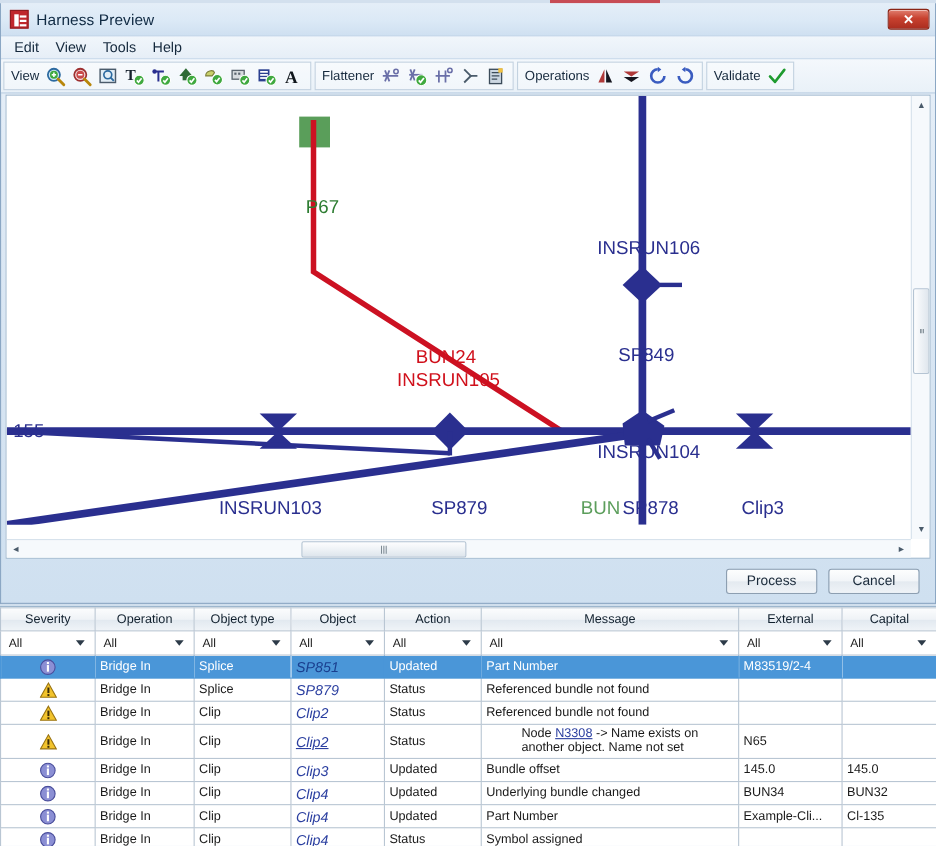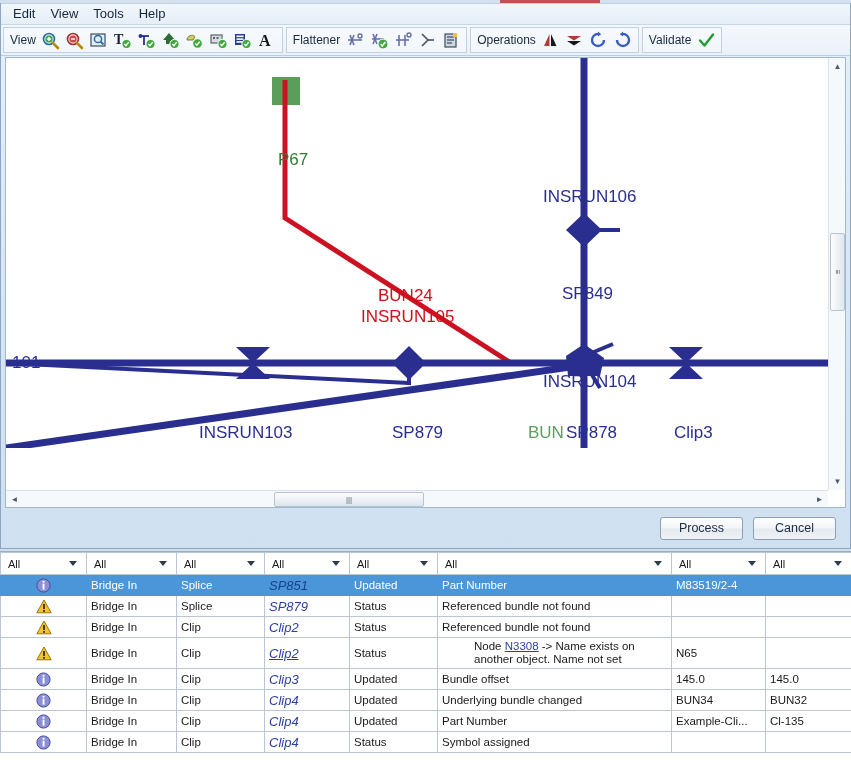--- a/index.html
+++ b/index.html
@@ -240,20 +240,25 @@
 </style>
 </head>
 <body>
 
 <div id="app">
 
   <div class="top-artifact"></div>
 
   <div class="window">
 
+    <div class="titlebar">
+      <div class="app-icon"></div>
+      <div class="title-text">Harness Preview</div>
+      <div class="close-btn">✕</div>
+    </div>
 
     <div class="menubar">
       <div class="menu-item">Edit</div>
       <div class="menu-item">View</div>
       <div class="menu-item">Tools</div>
       <div class="menu-item">Help</div>
     </div>
 
     <div class="toolbar">
 
@@ -472,21 +477,21 @@
           <polygon points="663,289 697,289 680,305" fill="#2a2f8f"></polygon>
           <polygon points="663,321 697,321 680,305" fill="#2a2f8f"></polygon>
         </svg>
 
         <div id="canvas-labels">
             <div style="position: absolute; left: 272px; top: 92px; color: rgb(46, 125, 50); font-size: 17px; font-family: &quot;Liberation Sans&quot;, sans-serif; white-space: nowrap;">P67</div>
             <div style="position: absolute; left: 537px; top: 129px; color: rgb(42, 47, 143); font-size: 17px; font-family: &quot;Liberation Sans&quot;, sans-serif; white-space: nowrap;">INSRUN106</div>
             <div style="position: absolute; left: 372px; top: 228px; color: rgb(208, 16, 27); font-size: 17px; font-family: &quot;Liberation Sans&quot;, sans-serif; white-space: nowrap;">BUN24</div>
             <div style="position: absolute; left: 355px; top: 249px; color: rgb(208, 16, 27); font-size: 17px; font-family: &quot;Liberation Sans&quot;, sans-serif; white-space: nowrap;">INSRUN105</div>
             <div style="position: absolute; left: 556px; top: 226px; color: rgb(42, 47, 143); font-size: 17px; font-family: &quot;Liberation Sans&quot;, sans-serif; white-space: nowrap;">SP849</div>
-            <div style="position: absolute; left: 6px; top: 295px; color: rgb(42, 47, 143); font-size: 17px; font-family: &quot;Liberation Sans&quot;, sans-serif; white-space: nowrap;">101</div>
+            <div style="position: absolute; left: 6px; top: 295px; color: rgb(42, 47, 143); font-size: 17px; font-family: &quot;Liberation Sans&quot;, sans-serif; white-space: nowrap;">155</div>
             <div style="position: absolute; left: 537px; top: 314px; color: rgb(42, 47, 143); font-size: 17px; font-family: &quot;Liberation Sans&quot;, sans-serif; white-space: nowrap;">INSRUN104</div>
             <div style="position: absolute; left: 193px; top: 365px; color: rgb(42, 47, 143); font-size: 17px; font-family: &quot;Liberation Sans&quot;, sans-serif; white-space: nowrap;">INSRUN103</div>
             <div style="position: absolute; left: 386px; top: 365px; color: rgb(42, 47, 143); font-size: 17px; font-family: &quot;Liberation Sans&quot;, sans-serif; white-space: nowrap;">SP879</div>
             <div style="position: absolute; left: 522px; top: 365px; color: rgb(92, 158, 92); font-size: 17px; font-family: &quot;Liberation Sans&quot;, sans-serif; white-space: nowrap;">BUN</div>
             <div style="position: absolute; left: 560px; top: 365px; color: rgb(42, 47, 143); font-size: 17px; font-family: &quot;Liberation Sans&quot;, sans-serif; white-space: nowrap;">SP878</div>
             <div style="position: absolute; left: 668px; top: 365px; color: rgb(42, 47, 143); font-size: 17px; font-family: &quot;Liberation Sans&quot;, sans-serif; white-space: nowrap;">Clip3</div>
           </div>
       </div>
 
       <div class="vscroll">
@@ -518,20 +523,30 @@
           <col style="width: 86px;">
           <col style="width: 90px;">
           <col style="width: 88px;">
           <col style="width: 85px;">
           <col style="width: 88px;">
           <col style="width: 234px;">
           <col style="width: 94px;">
           <col style="width: 86px;">
         </colgroup>
       <thead>
+        <tr id="hdr-row">
+            <th>Severity</th>
+            <th>Operation</th>
+            <th>Object type</th>
+            <th>Object</th>
+            <th>Action</th>
+            <th>Message</th>
+            <th>External</th>
+            <th>Capital</th>
+          </tr>
         <tr id="filt-row">
             <td class="filter">
               <div class="filter-inner">
                 <span class="filter-val">All</span>
                 <span class="caret"></span>
               </div>
             </td>
             <td class="filter">
               <div class="filter-inner">
                 <span class="filter-val">All</span>

